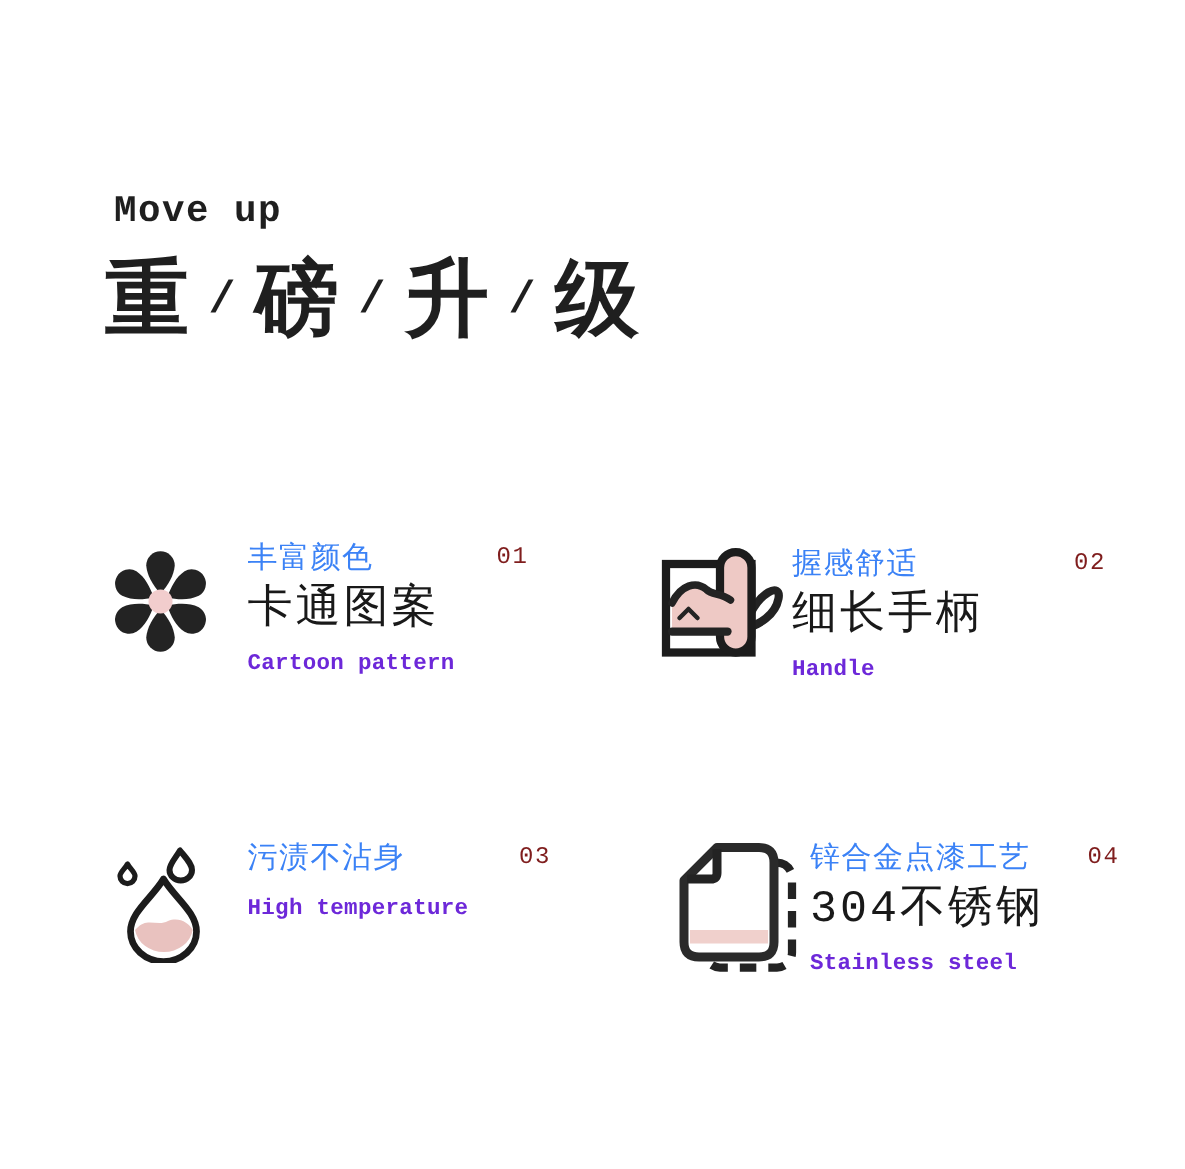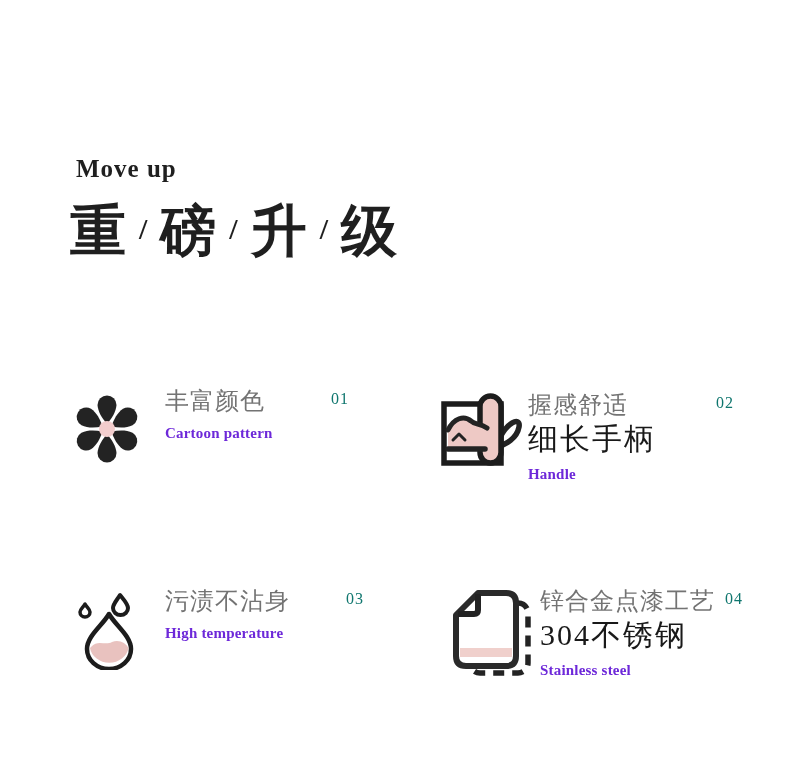--- a/index.html
+++ b/index.html
@@ -11,24 +11,23 @@
     --hand-pink:#eec9c5;
     --water-pink:#e9c2bf;
     --paper-strip-pink:#f0d0cc;
   }
   *{margin:0;padding:0;box-sizing:border-box;}
   html,body{background:#fff;}
   .page{
     position:relative;
     width:790px;height:729px;
     background:var(--bg);
-    font-family:Liberation Serif, serif;
+    font-family:Liberation Mono, monospace;
     color:var(--ink);
     overflow:hidden;
-    margin-top:28px;
   }
   
   .header{position:absolute;left:70px;top:127px;}
   .eyebrow{
     padding-left:6px;
     font-size:25px;font-weight:700;letter-spacing:1px;
     line-height:28px;color:var(--ink);
   }
   .main-title{
     display:flex;align-items:center;gap:13px;
@@ -41,24 +40,24 @@
   .feature.f1{left:70px;top:356px;}
   .feature.f2{left:436px;top:360px;}
   .feature.f3{left:72px;top:556px;}
   .feature.f4{left:450px;top:556px;}
   .icon-box{flex:none;}
   .f1 .icon-box{width:95px;padding-top:8px;}
   .f2 .icon-box{width:92px;padding-top:4px;}
   .f3 .icon-box{width:93px;padding-top:2px;padding-left:2px;}
   .f4 .icon-box{width:90px;padding-top:0;}
   .text{padding-top:4px;}
-  .l1{font-size:24px;letter-spacing:1px;line-height:27px;font-weight:500;color:#737373;}
+  .l1{font-size:20px;letter-spacing:1px;line-height:27px;font-weight:500;color:#3b82f6;}
   .l2{font-size:30px;letter-spacing:2px;line-height:34px;margin-top:3px;font-weight:500;color:#191919;}
   .cap{font-size:15px;font-weight:700;margin-top:10px;letter-spacing:.2px;color:#6d28d9;}
-  .num{position:absolute;top:6px;font-size:16px;letter-spacing:1px;color:#0f766e;font-weight:400;}
+  .num{position:absolute;top:6px;font-size:16px;letter-spacing:1px;color:#7f1d1d;font-weight:400;}
   .f1 .num{left:261px;}
   .f2 .num{left:280px;}
   .f3 .num{left:274px;}
   .f4 .num{left:275px;text-align:right;}
   
   svg{display:block;}
   .ink-fill{fill:var(--ink-soft);}
   .ink-line{fill:none;stroke:var(--ink-soft);}
   .white-fill{fill:#ffffff;}
   .flower-center{fill:var(--flower-center-pink);}
@@ -93,20 +92,21 @@
           <path class="ink-fill" transform="rotate(120)" d="M0,-5 C5,-11 9,-17 9.5,-24 a9.5,9.5 0 1,0 -19,0 C-9,-17 -5,-11 0,-5 Z"></path>
           <path class="ink-fill" transform="rotate(180)" d="M0,-5 C5,-11 9,-17 9.5,-24 a9.5,9.5 0 1,0 -19,0 C-9,-17 -5,-11 0,-5 Z"></path>
           <path class="ink-fill" transform="rotate(240)" d="M0,-5 C5,-11 9,-17 9.5,-24 a9.5,9.5 0 1,0 -19,0 C-9,-17 -5,-11 0,-5 Z"></path>
           <path class="ink-fill" transform="rotate(300)" d="M0,-5 C5,-11 9,-17 9.5,-24 a9.5,9.5 0 1,0 -19,0 C-9,-17 -5,-11 0,-5 Z"></path>
           <circle class="flower-center" cx="0" cy="0" r="8"></circle>
         </g>
       </svg>
     </div>
     <div class="text">
       <div class="l1">丰富颜色</div>
+      <div class="l2">卡通图案</div>
       <div class="cap">Cartoon pattern</div>
     </div>
     <div class="num">01</div>
   </div>
 
   <div class="feature f2">
     <div class="icon-box">
       <svg width="88" height="78" viewBox="0 0 88 78">
         <rect class="white-fill" x="8" y="12" width="57" height="59" stroke="#1c1c1c" stroke-width="5.5" fill="#fff"></rect>
         <path class="ink-line" d="M62 50 C70 30 85 24 83 35 C81 46 70 53 60 55" stroke-width="5.5" stroke-linecap="round"></path>

